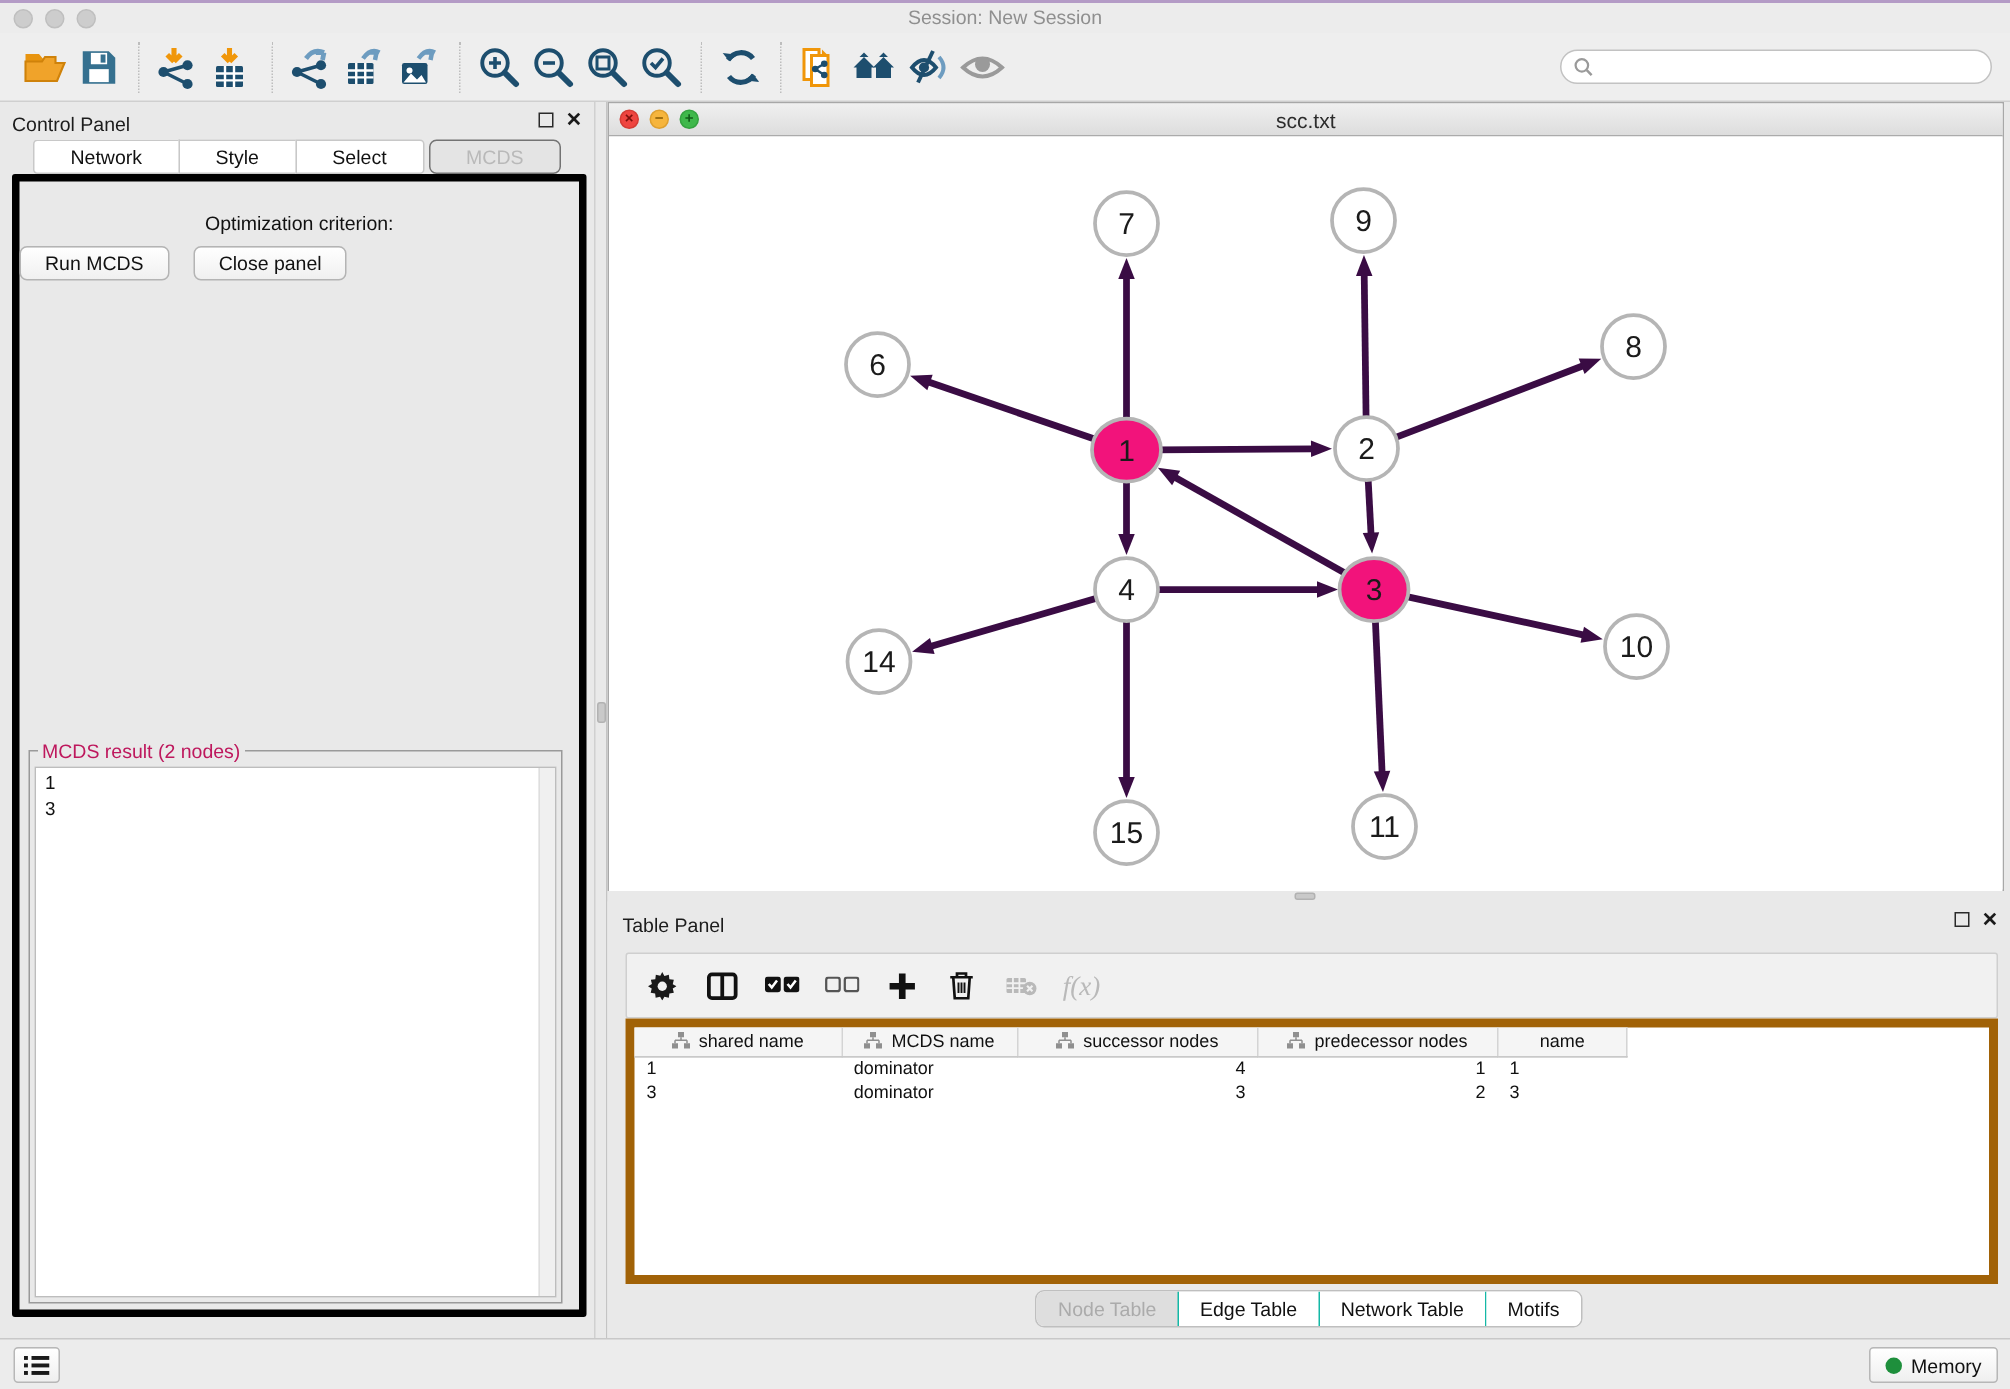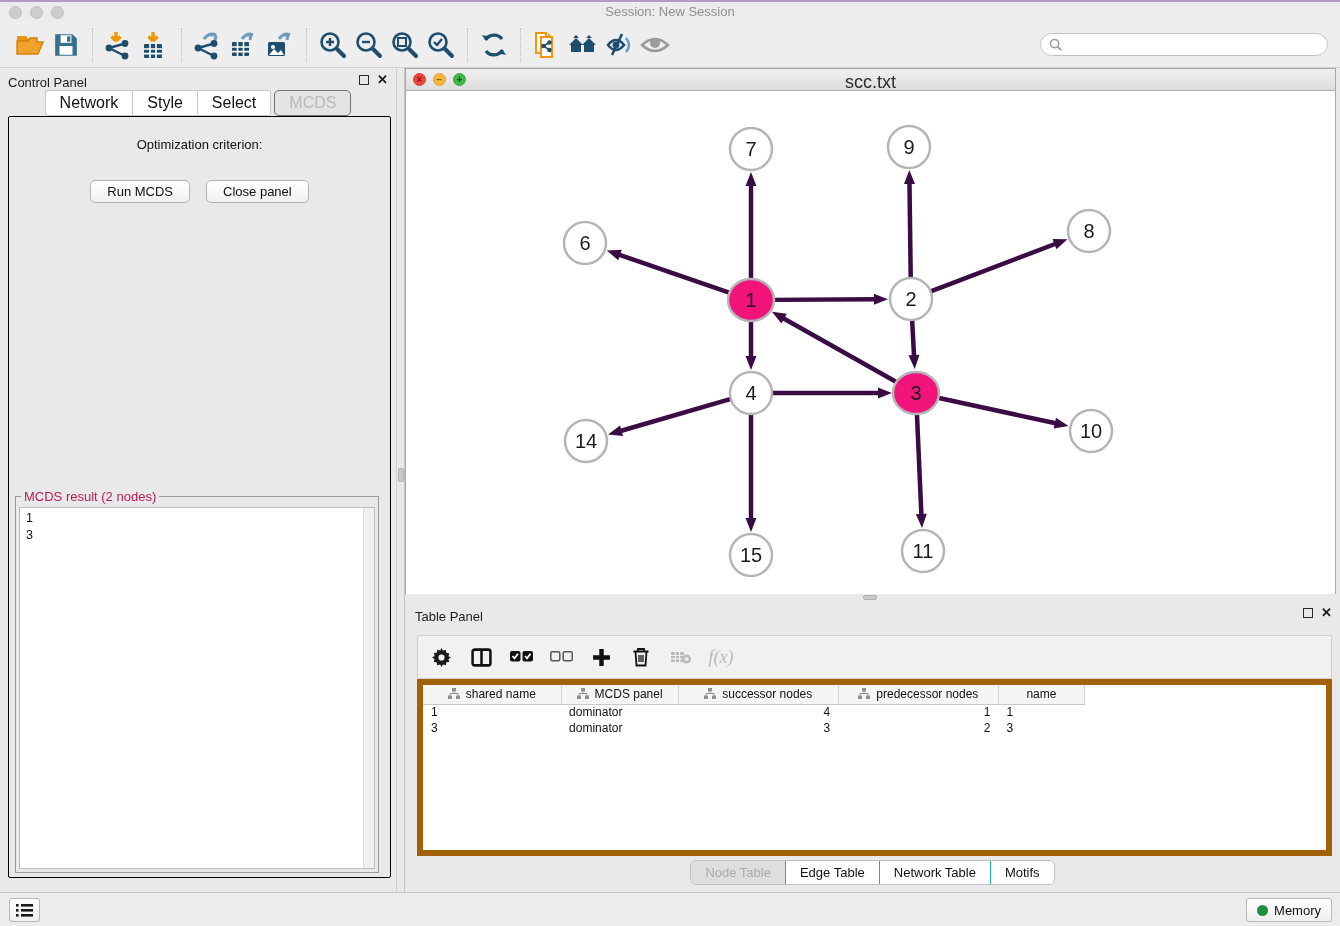--- a/index.html
+++ b/index.html
@@ -26,50 +26,50 @@
   .vsplit { position:absolute; left:396px; top:0; width:9px; bottom:0; background:#e9e9e9; border-left:1px solid #d0d0d0; border-right:1px solid #c4c4c4; }
   .vsplit .handle { position:absolute; top:400px; left:1px; width:6px; height:14px; background:#c9c9c9; border:1px solid #b2b2b2; border-radius:2px; }
   .right-area { position:absolute; left:405px; top:0; right:0; bottom:0; background:#e9e9e9; }
 
   
   .cp-header { position:relative; height:26px; padding:7px 8px 0 8px; font-size:13px; color:#1c1c1c; }
   .panel-icons { position:absolute; right:8px; top:7px; display:flex; gap:8px; align-items:center; }
   .float-ic { width:10px; height:10px; border:1.6px solid #2a2a2a; cursor:pointer; }
   .close-ic { font-size:13px; font-weight:bold; color:#1a1a1a; line-height:10px; cursor:pointer; }
   .cp-tabs { display:flex; justify-content:center; align-items:flex-end; height:22px; position:relative; z-index:2; }
-  .cp-tab { background:#fff; border:1px solid #c8c8c8; border-right:none; padding:3px 14px 3px; font-size:16px; color:#111; cursor:pointer;text-align:right; }
+  .cp-tab { background:#fff; border:1px solid #c8c8c8; border-right:none; padding:3px 24px 3px; font-size:13px; color:#111; cursor:pointer;text-align:right; }
   .cp-tab:first-child { border-radius:3px 0 0 3px; }
   .cp-tab.last { border-right:1px solid #c8c8c8; border-radius:0 3px 3px 0; }
   .cp-tab.sel { background:#e4e4e4; color:#b9b9b9; border:1px solid #737373; border-radius:5px; margin-left:3px; }
-  .cp-body { position:absolute; left:8px; right:5px; top:48px; bottom:14px; border:1px solid #000000; border-radius:2px; background:#e9e9e9; }
+  .cp-body { position:absolute; left:8px; right:5px; top:48px; bottom:14px; border:5px solid #000000; border-radius:2px; background:#e9e9e9; }
   .opt-label { text-align:center; margin-top:20px; font-size:13px; color:#111; }
   .select-row { display:flex; justify-content:center; margin-top:9px; }
   .selectbox { width:312px; height:23px; background:linear-gradient(#ffffff,#f2f2f2); border:1px solid #b4b4b4; border-radius:5px; display:flex; align-items:center; padding:0 6px 0 9px; font-size:13px; color:#111; cursor:pointer; }
   .selectbox .sval { flex:1; }
   .updown { display:flex; flex-direction:column; gap:1px; align-items:center; }
   .updown i { border:4px solid transparent; display:block; width:0; height:0; }
   .updown i.up { border-bottom:5px solid #444; border-top:none; }
   .updown i.dn { border-top:5px solid #444; border-bottom:none; }
-  .btn-row { display:flex; justify-content:center; gap:16px; margin-top:28px; }
+  .btn-row { display:flex; justify-content:flex-start; gap:16px; margin-top:8px; }
   .pushbtn { background:linear-gradient(#ffffff,#f0f0f0); border:1px solid #b4b4b4; border-radius:5px; height:23px; padding:0 16px; font-size:13px; color:#111; cursor:pointer; font-family:"Liberation Sans",sans-serif; }
   .result-fieldset { position:absolute; left:6px; right:11px; top:372px; bottom:4px; border:1px solid #9a9a9a; margin:0; padding:3px; }
   .result-fieldset legend { font-size:13px; color:#be185d; padding:0 3px; margin-left:2px; }
   .result-box { position:relative; width:100%; height:100%; background:#fff; border:1px solid #bdbdbd; padding:2px 0 0 6px; }
   .result-line { font-size:12.5px; color:#111; line-height:17px; }
   .result-scroll { position:absolute; right:0; top:0; bottom:0; width:11px; background:#f0f0f0; border-left:1px solid #dedede; }
 
   
   .net-window { position:absolute; left:0; top:0; width:931px; height:526px; background:#fff; border:1px solid #a8a8a8; }
   .net-titlebar { position:relative; height:22px; background:linear-gradient(#f0f0f0,#dddddd); border-bottom:1px solid #ababab; }
   .net-traffic { position:absolute; left:7px; top:4px; display:flex; gap:7px; }
   .tl { width:13px; height:13px; border-radius:50%; font-size:10px; font-weight:bold; display:flex; align-items:center; justify-content:center; cursor:pointer; }
   .tl.red { background:#ef4540; border:1px solid #d53c34; color:#7e100c; }
   .tl.yel { background:#f6b53d; border:1px solid #dfa02f; color:#8f6208; }
   .tl.grn { background:#3fb84b; border:1px solid #35a340; color:#115c19; }
-  .net-title { text-align:center; font-size:18px; color:#2c2c2c; padding-top:3px; }
+  .net-title { text-align:center; font-size:14px; color:#2c2c2c; padding-top:3px; }
   .net-canvas { position:relative; width:100%; height:503px; background:#ffffff; overflow:hidden; }
 
   .hsplit { position:absolute; left:0; right:0; top:526px; height:7px; }
   .hsplit .handle { position:absolute; left:458px; top:1px; width:14px; height:5px; background:#c9c9c9; border:1px solid #b2b2b2; border-radius:2px; }
 
   
   .table-panel { position:absolute; left:0; right:0; top:533px; bottom:0; background:#e9e9e9; }
   .tp-header { position:relative; height:28px; padding:8px 10px 0 10px; font-size:13px; color:#1c1c1c; }
   .tp-toolbar { position:absolute; left:12px; right:8px; top:34px; height:44px; background:#f1f1f1; border:1px solid #cfcfcf; border-radius:2px; display:flex; align-items:center; padding:0 8px; gap:10px; }
   .tp-tool { width:30px; height:30px; display:flex; align-items:center; justify-content:center; cursor:pointer; }
@@ -457,21 +457,21 @@
                 <th>
                     <span class="hdr">
                       <svg width="12" height="12" viewBox="0 0 12 12">
                         <g fill="#8f8f8f">
                           <rect x="4" y="0" width="4" height="3.5"></rect>
                           <rect x="0" y="7.5" width="4" height="3.5"></rect>
                           <rect x="8" y="7.5" width="4" height="3.5"></rect>
                         </g>
                         <path d="M6 3.5 v2 M2 5.5 h8 M2 5.5 v2 M10 5.5 v2" stroke="#8f8f8f" fill="none"></path>
                       </svg>
-                      <span>MCDS panel</span>
+                      <span>MCDS name</span>
                     </span>
                   </th>
                 <th>
                     <span class="hdr">
                       <svg width="12" height="12" viewBox="0 0 12 12">
                         <g fill="#8f8f8f">
                           <rect x="4" y="0" width="4" height="3.5"></rect>
                           <rect x="0" y="7.5" width="4" height="3.5"></rect>
                           <rect x="8" y="7.5" width="4" height="3.5"></rect>
                         </g>

